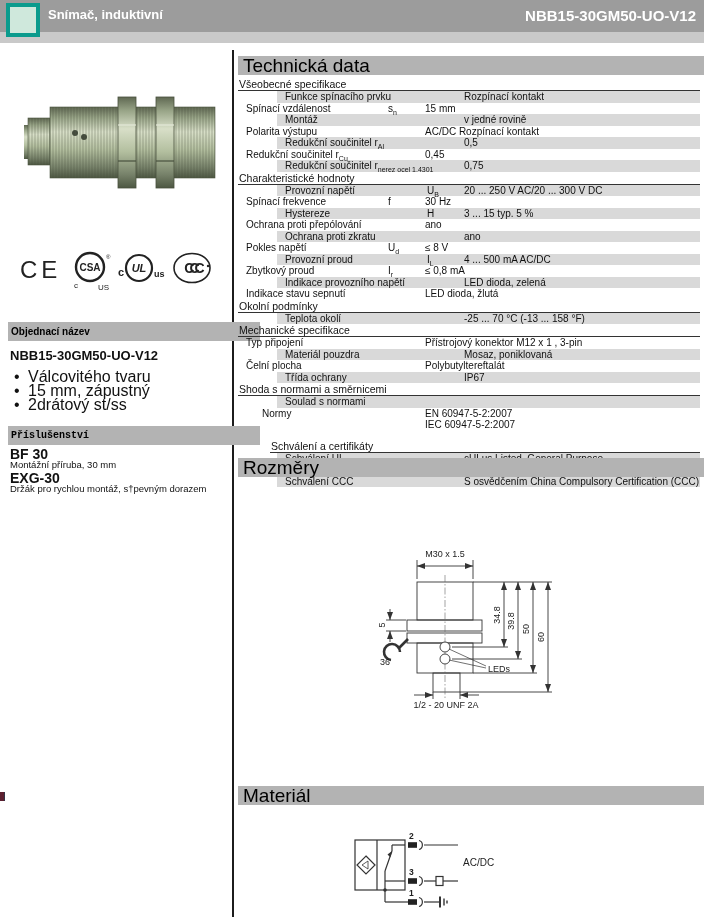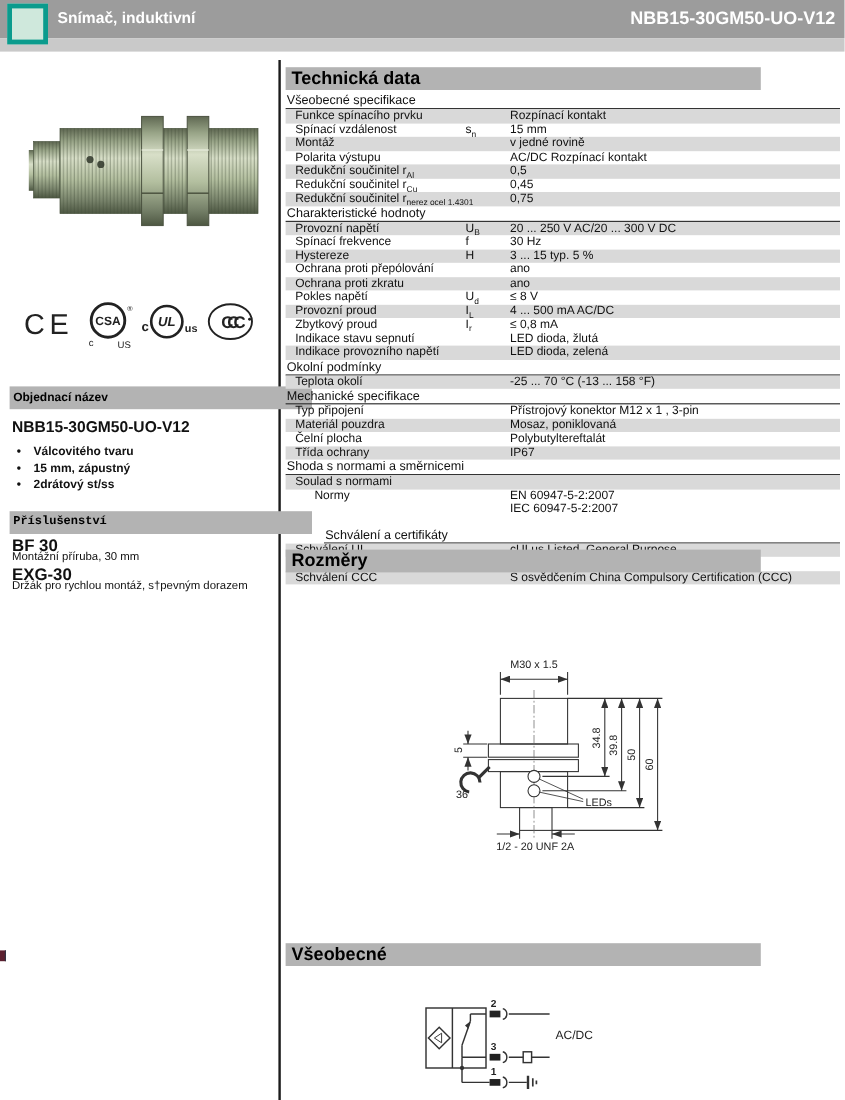--- a/index.html
+++ b/index.html
@@ -15,43 +15,43 @@
   .substrip{position:absolute;left:0;top:32px;width:704px;height:11px;background:var(--strip-gray);}
   .logo{position:absolute;left:6px;top:3px;width:26px;height:26px;background:var(--mint);
         border:4px solid var(--accent-teal);z-index:3;}
   .title-left{position:absolute;left:48px;top:7px;font-size:13px;font-weight:bold;color:#fff;}
   .title-right{position:absolute;right:8px;top:7px;font-size:15px;font-weight:bold;color:#fff;}
 
   
   .vline{position:absolute;left:232px;top:50px;width:2px;height:867px;background:#1c1c1c;}
 
   
-  .sec-header{position:absolute;left:238px;width:396px;height:19px;background:var(--section-gray);
-              font-size:15px;font-weight:bold;line-height:19px;padding-left:5px;box-sizing:border-box;color:#000;}
+  .sec-header{position:absolute;left:238px;width:466px;height:19px;background:var(--section-gray);
+              font-size:19px;font-weight:normal;line-height:19px;padding-left:5px;box-sizing:border-box;color:#000;}
   .sec-tech{top:56px;} .sec-dim{top:458px;} .sec-conn{top:786px;}
 
   
   .spec-table{position:absolute;left:238px;top:78px;width:462px;font-size:10px;color:#111;}
   .sg-title{font-weight:normal;font-size:10.5px;height:12px;line-height:12px;border-bottom:1px solid #333;padding-left:1px;}
   .sg-title.gap{margin-top:9px;margin-left:32px;}
   .srow{display:flex;height:11.5px;line-height:11.5px;white-space:nowrap;}
   .srow.tall{height:23px;line-height:11.5px;}
-  .srow.shade{background:var(--row-shade);}
+  .srow.shade{background:var(--row-shade);margin-left:39px;}
   .rl{flex:none;width:142px;padding-left:8px;overflow:visible;}
   .ind2 .rl{padding-left:24px;width:126px;}
   .rs{flex:none;width:37px;}
   .rv{flex:1;}
   sub{font-size:7px;line-height:0;}
 
   
   .side-header{position:absolute;left:8px;width:252px;height:19px;background:var(--section-gray);
                font-size:10px;font-weight:bold;line-height:19px;padding-left:3px;box-sizing:border-box;color:#000;}
   .sh-order{top:322px;} .sh-acc{top:426px;font-family:Liberation Mono, monospace;}
   .product-name{position:absolute;left:10px;top:348px;font-size:13px;font-weight:bold;}
-  .features{position:absolute;left:14px;top:370px;font-size:10px;font-weight:bold;}
+  .features{position:absolute;left:14px;top:370px;font-size:16px;font-weight:normal;}
   .feature{height:14px;line-height:14px;}
   .feature::before{content:"\2022";display:inline-block;width:14px;}
   .acc-name{position:absolute;left:10px;font-size:14px;font-weight:bold;}
   .acc-desc{position:absolute;left:10px;font-size:9.5px;}
   .an1{top:446px;} .ad1{top:459px;} .an2{top:470px;} .ad2{top:483px;}
 
   .photo{position:absolute;left:10px;top:75px;}
   .certs{position:absolute;left:12px;top:246px;}
   .dim-svg{position:absolute;left:362px;top:533px;}
   .wire-svg{position:absolute;left:340px;top:824px;}
@@ -213,29 +213,29 @@
       <div class="srow shade">
         <span class="rl">Provozní proud</span>
         <span class="rs">I<sub>L</sub></span>
         <span class="rv">4 ... 500 mA AC/DC</span>
       </div>
       <div class="srow">
         <span class="rl">Zbytkový proud</span>
         <span class="rs">I<sub>r</sub></span>
         <span class="rv">≤ 0,8 mA</span>
       </div>
+      <div class="srow shade">
+        <span class="rl">Indikace provozního napětí</span>
+        <span class="rs"></span>
+        <span class="rv">LED dioda, zelená</span>
+      </div>
       <div class="srow">
         <span class="rl">Indikace stavu sepnutí</span>
         <span class="rs"></span>
         <span class="rv">LED dioda, žlutá</span>
-      </div>
-      <div class="srow shade">
-        <span class="rl">Indikace provozního napětí</span>
-        <span class="rs"></span>
-        <span class="rv">LED dioda, zelená</span>
       </div>
       <div class="sg-title">Okolní podmínky</div>
       <div class="srow shade">
         <span class="rl">Teplota okolí</span>
         <span class="rs"></span>
         <span class="rv">-25 ... 70 °C (-13 ... 158 °F)</span>
       </div>
       <div class="sg-title">Mechanické specifikace</div>
       <div class="srow">
         <span class="rl">Typ připojení</span>
@@ -279,21 +279,21 @@
         <span class="rs"></span>
         <span class="rv">cCSAus Listed, General Purpose</span>
       </div>
       <div class="srow shade">
         <span class="rl">Schválení CCC</span>
         <span class="rs"></span>
         <span class="rv">S osvědčením China Compulsory Certification (CCC)</span>
       </div>
     </div>
   <div class="sec-header sec-dim">Rozměry</div>
-  <div class="sec-header sec-conn">Všeobecné</div>
+  <div class="sec-header sec-conn">Materiál</div>
 
   <svg class="dim-svg" width="235" height="200" viewBox="0 0 235 200">
     <defs>
       <marker id="ah" markerWidth="9" markerHeight="6" refX="8" refY="3" orient="auto" markerUnits="userSpaceOnUse">
         <path d="M0,0 L8,3 L0,6 z" fill="#333"></path>
       </marker>
       <marker id="ahr" markerWidth="9" markerHeight="6" refX="8" refY="3" orient="auto-start-reverse" markerUnits="userSpaceOnUse">
         <path d="M0,0 L8,3 L0,6 z" fill="#333"></path>
       </marker>
     </defs>

